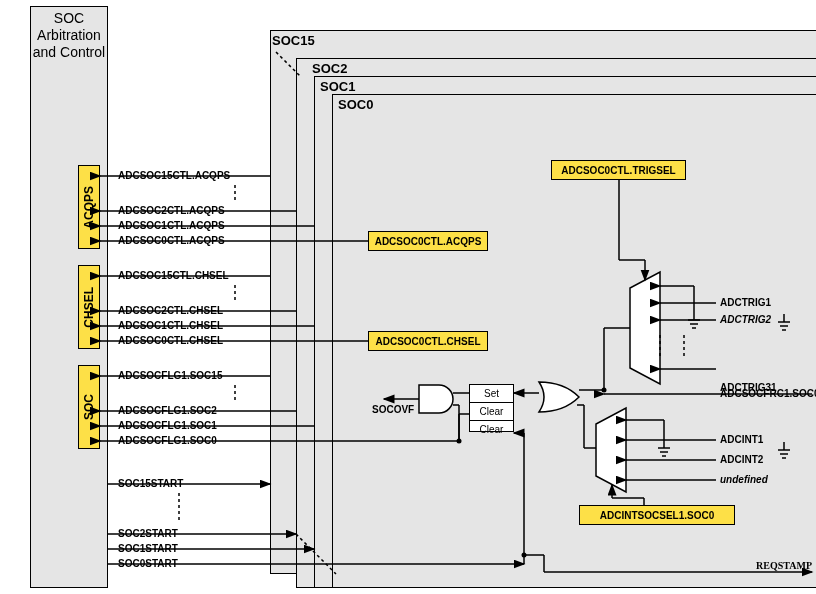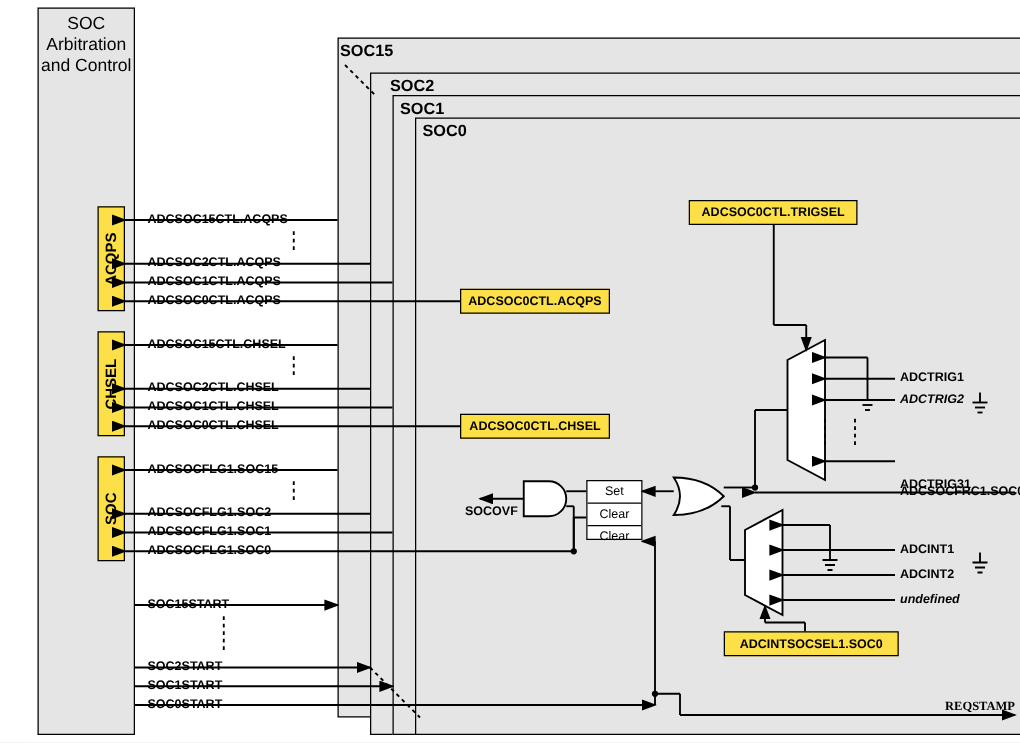--- a/index.html
+++ b/index.html
@@ -124,21 +124,21 @@
 <div class="txt" style="left:94px; top:435px;">ADCSOCFLG1.SOC0</div>
 
 <div class="txt" style="left:94px; top:478px;">SOC15START</div>
 <div class="txt" style="left:94px; top:528px;">SOC2START</div>
 <div class="txt" style="left:94px; top:543px;">SOC1START</div>
 <div class="txt" style="left:94px; top:558px;">SOC0START</div>
 
 <div class="lbox" style="left:527px; top:160px; width:135px; height:20px;">ADCSOC0CTL.TRIGSEL</div>
 <div class="lbox" style="left:344px; top:231px; width:120px; height:20px;">ADCSOC0CTL.ACQPS</div>
 <div class="lbox" style="left:344px; top:331px; width:120px; height:20px;">ADCSOC0CTL.CHSEL</div>
-<div class="lbox" style="left:555px; top:505px; width:140px; height:20px;">ADCINTSOCSEL1.SOC0</div>
+<div class="lbox" style="left:555px; top:505px; width:156px; height:20px;">ADCINTSOCSEL1.SOC0</div>
 
 <div class="latch" style="left:445px; top:384px; width:45px; height:48px;">
   <div>Set</div>
   <div>Clear</div>
   <div>Clear</div>
 </div>
 
 <div class="txt" style="left:348px; top:404px;">SOCOVF</div>
 <div class="txtr" style="right:28px; top:560px;">REQSTAMP</div>
 

